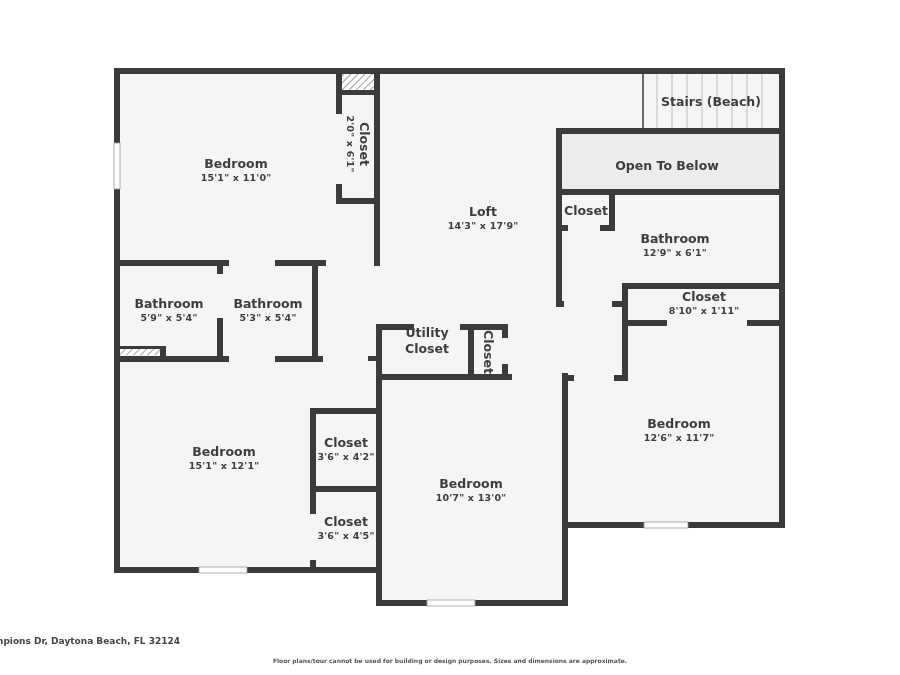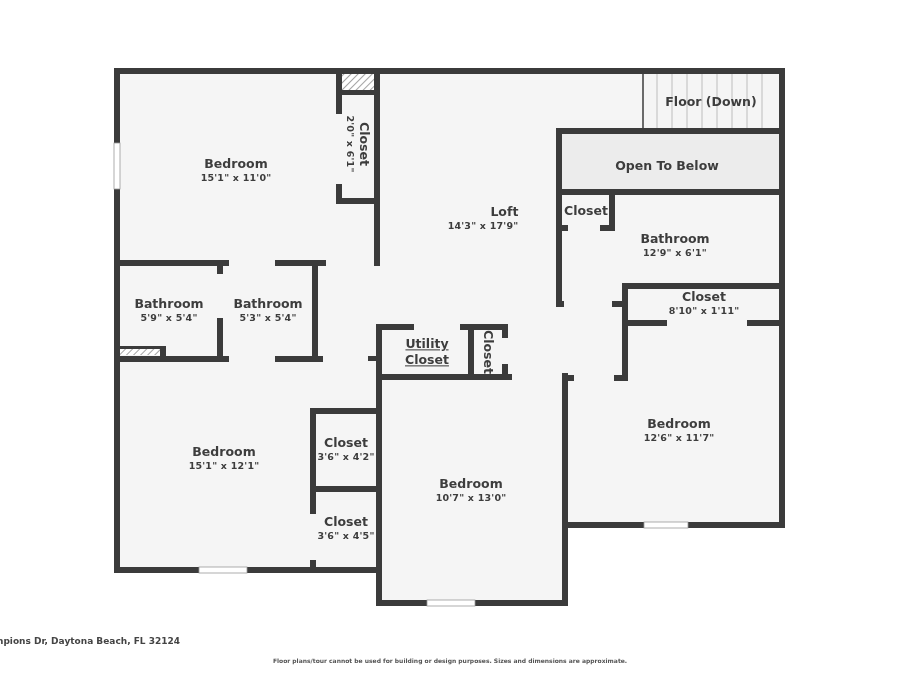--- a/index.html
+++ b/index.html
@@ -119,27 +119,27 @@
 <div class="lbl" style="left:236px; top:170px;">
   <span class="name">Bedroom</span>
   <span class="dim">15'1" x 11'0"</span>
 </div>
 
 <div class="lbl vert" style="left:358px; top:144px;">
   <span class="name">Closet</span>
   <span class="dim">2'0" x 6'1"</span>
 </div>
 
-<div class="lbl" style="left:483px; top:218px;text-align:right;">
+<div class="lbl" style="left:483px; top:218px;">
   <span class="name">Loft</span>
   <span class="dim">14'3" x 17'9"</span>
 </div>
 
 <div class="lbl" style="left:711px; top:102px;">
-  <span class="name">Floor (Down)</span>
+  <span class="name">Stairs (Beach)</span>
 </div>
 
 <div class="lbl" style="left:667px; top:166px;">
   <span class="name">Open To Below</span>
 </div>
 
 <div class="lbl" style="left:586px; top:211px;">
   <span class="name">Closet</span>
 </div>
 
@@ -156,21 +156,21 @@
 <div class="lbl" style="left:169px; top:310px;">
   <span class="name">Bathroom</span>
   <span class="dim">5'9" x 5'4"</span>
 </div>
 
 <div class="lbl" style="left:268px; top:310px;">
   <span class="name">Bathroom</span>
   <span class="dim">5'3" x 5'4"</span>
 </div>
 
-<div class="lbl" style="left:427px; top:352px; white-space:normal; width:60px;text-decoration:underline;">
+<div class="lbl" style="left:427px; top:341px; white-space:normal; width:60px;">
   <span class="name">Utility Closet</span>
 </div>
 
 <div class="lbl vert" style="left:488px; top:352px;">
   <span class="name">Closet</span>
 </div>
 
 <div class="lbl" style="left:679px; top:430px;">
   <span class="name">Bedroom</span>
   <span class="dim">12'6" x 11'7"</span>

